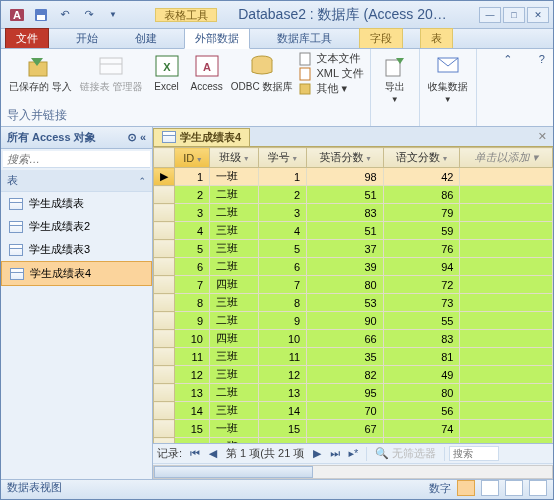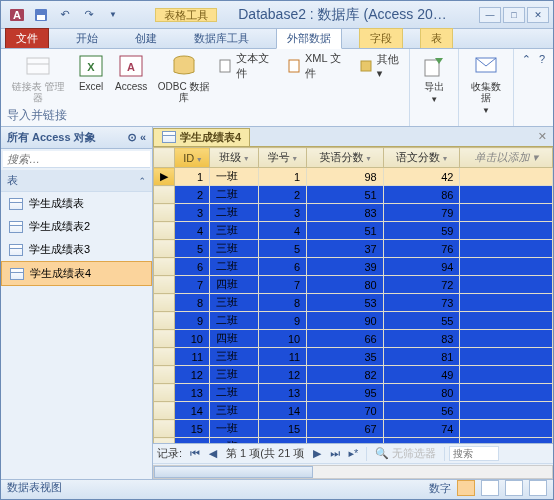--- a/index.html
+++ b/index.html
@@ -18,42 +18,42 @@
 .tab.file{background:#c0392b;color:#fff;border:1px solid #8b2a1f;border-bottom:none}
 .tab.active{background:#fff;border:1px solid #a6bcd8;border-bottom-color:#fff;margin-bottom:-1px}
 .tab.yellow{background:#fce08f;border:1px solid #e0c76a;border-bottom:none;color:#7a5f1a}
 .ribbon{height:78px;background:#f5f8fc;border-bottom:1px solid #a6bcd8;display:flex;align-items:stretch}
 .rgroup{border-right:1px solid #cddced;padding:2px 6px;display:flex;flex-direction:column;justify-content:space-between}
 .rgroup-items{display:flex;gap:4px;align-items:flex-start;flex:1}
 .rgroup-label{font-size:12px;color:#5a7299;padding-top:2px}
 .big-btn{display:flex;flex-direction:column;align-items:center;gap:2px;padding:2px;cursor:pointer;min-width:36px}
 .big-btn .ico{width:28px;height:26px;display:flex;align-items:center;justify-content:center}
 .big-btn span{font-size:10px;color:#3b3b3b;text-align:center;line-height:11px}
-.small-list{display:flex;flex-direction:row;gap:12px}
+.small-list{display:flex;flex-direction:column;gap:0}
 .small-btn{display:flex;align-items:center;gap:4px;font-size:10px;color:#3b3b3b;cursor:pointer}
 .small-btn .ico{width:14px;height:14px}
 .help{margin-left:auto;padding:4px 8px;color:#3b5a8a;align-self:flex-start}
 .body-area{flex:1;display:flex;overflow:hidden}
 .nav-pane{width:152px;background:#eaf1f9;border-right:1px solid #a6bcd8;display:flex;flex-direction:column}
 .nav-head{height:22px;background:linear-gradient(#eaf1f9,#d4e2f2);border-bottom:1px solid #a6bcd8;display:flex;align-items:center;padding:0 6px;color:#3b5a8a;font-weight:bold}
 .nav-head .sp{margin-left:auto}
 .nav-search{display:flex;align-items:center;border-bottom:1px solid #cddced;background:#fff;margin:2px}
 .nav-search input{flex:1;border:none;outline:none;padding:2px 4px;font-style:italic;color:#888;background:transparent}
 .nav-search .ico{width:18px;color:#888;text-align:center}
 .nav-group{padding:3px 6px;background:#dce7f3;border-bottom:1px solid #cddced;color:#3b5a8a;display:flex;align-items:center}
 .nav-group .sp{margin-left:auto;font-size:9px}
 .nav-item{display:flex;align-items:center;gap:6px;padding:4px 8px;cursor:pointer}
 .nav-item.sel{background:#fbd49c;border:1px solid #e0a64a}
 .tbl-ico{width:14px;height:12px;background:linear-gradient(#fff,#e8f0fa);border:1px solid #7a9ac7;position:relative}
 .tbl-ico::before{content:"";position:absolute;left:0;right:0;top:3px;height:1px;background:#7a9ac7}
 .main{flex:1;display:flex;flex-direction:column;overflow:hidden}
 .doc-tab{height:20px;background:#dce7f3;display:flex;align-items:center;border-bottom:1px solid #b8aa65}
 .doc-tab-inner{background:#f7e9a8;border:1px solid #b8aa65;border-bottom:none;padding:1px 8px;display:flex;align-items:center;gap:4px;color:#5a4a1a;font-weight:bold}
 .doc-tab .sp{margin-left:auto;padding:0 6px;color:#888;cursor:pointer}
-.grid-wrap{flex:1;overflow:auto;background:#1d4ed8;position:relative}
+.grid-wrap{flex:1;overflow:auto;background:#bef264;position:relative}
 .grid{border-collapse:collapse;width:100%}
 .grid th{background:linear-gradient(#f5f0dc,#ece4c2);border:1px solid #c9bd8e;padding:2px 4px;font-weight:normal;color:#333;text-align:center;height:18px;position:sticky;top:0}
 .grid th.id{background:linear-gradient(#f9d77a,#f0c24a);color:#5a4a1a}
 .grid th.add{font-style:italic;color:#888}
 .grid td{border:1px solid #e0dcc8;padding:1px 6px;text-align:right;height:16px}
 .grid td.txt{text-align:left}
 .grid td.rowsel{background:linear-gradient(#f5f0dc,#ece4c2);border:1px solid #c9bd8e;width:18px}
 .grid tr.sel td{background:#fce6b8}
 .grid tr.sel td.rowsel{background:linear-gradient(#f9d77a,#f0c24a)}
 .record-nav{height:20px;border-top:1px solid #a6bcd8;display:flex;align-items:center;background:#eaf1f9;font-size:10px;color:#3b3b3b}
@@ -104,29 +104,39 @@
       <div class="win-btn">—</div>
       <div class="win-btn">□</div>
       <div class="win-btn">✕</div>
     </div>
   </div>
 
   <div class="tabs-row">
     <div class="tab file">文件</div>
     <div class="tab">开始</div>
     <div class="tab">创建</div>
+    <div class="tab active">外部数据</div>
     <div class="tab">数据库工具</div>
-    <div class="tab active">外部数据</div>
     <div class="tab yellow">字段</div>
     <div class="tab yellow">表</div>
   </div>
 
   <div class="ribbon">
     <div class="rgroup">
       <div class="rgroup-items">
+        <div class="big-btn">
+            <div class="ico">
+              <svg width="26" height="24">
+                <rect x="2" y="8" width="18" height="14" fill="#e8c76a" stroke="#b89a3a"></rect>
+                <path d="M4 4 L16 4 L10 12 Z" fill="#5aa05a"></path>
+              </svg>
+            </div>
+            <span>已保存的
+导入</span>
+          </div>
         <div class="big-btn" style="opacity:.5">
             <div class="ico">
               <svg width="26" height="24">
                 <rect x="2" y="4" width="22" height="16" fill="#fff" stroke="#999"></rect>
                 <line x1="2" y1="10" x2="24" y2="10" stroke="#999"></line>
               </svg>
             </div>
             <span>链接表
 管理器</span>
           </div>

